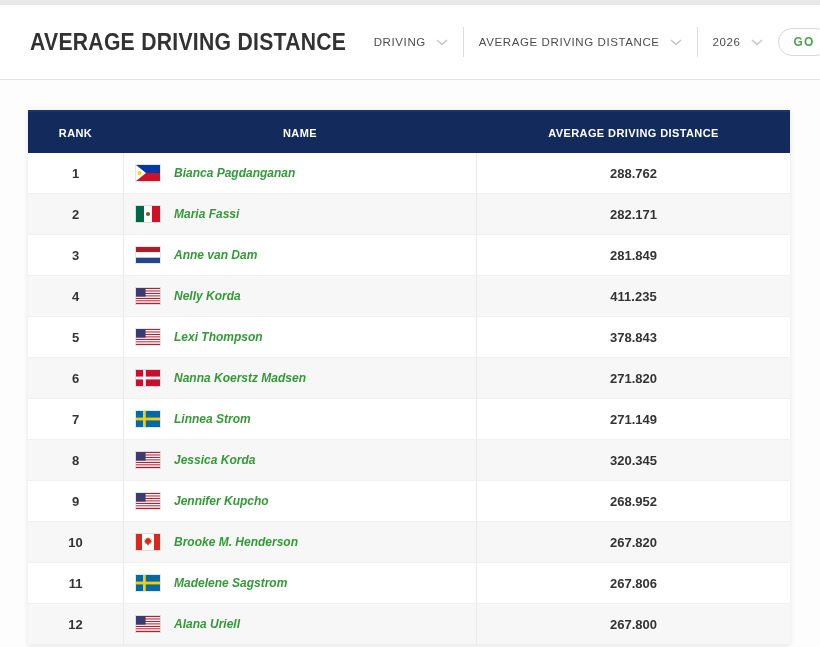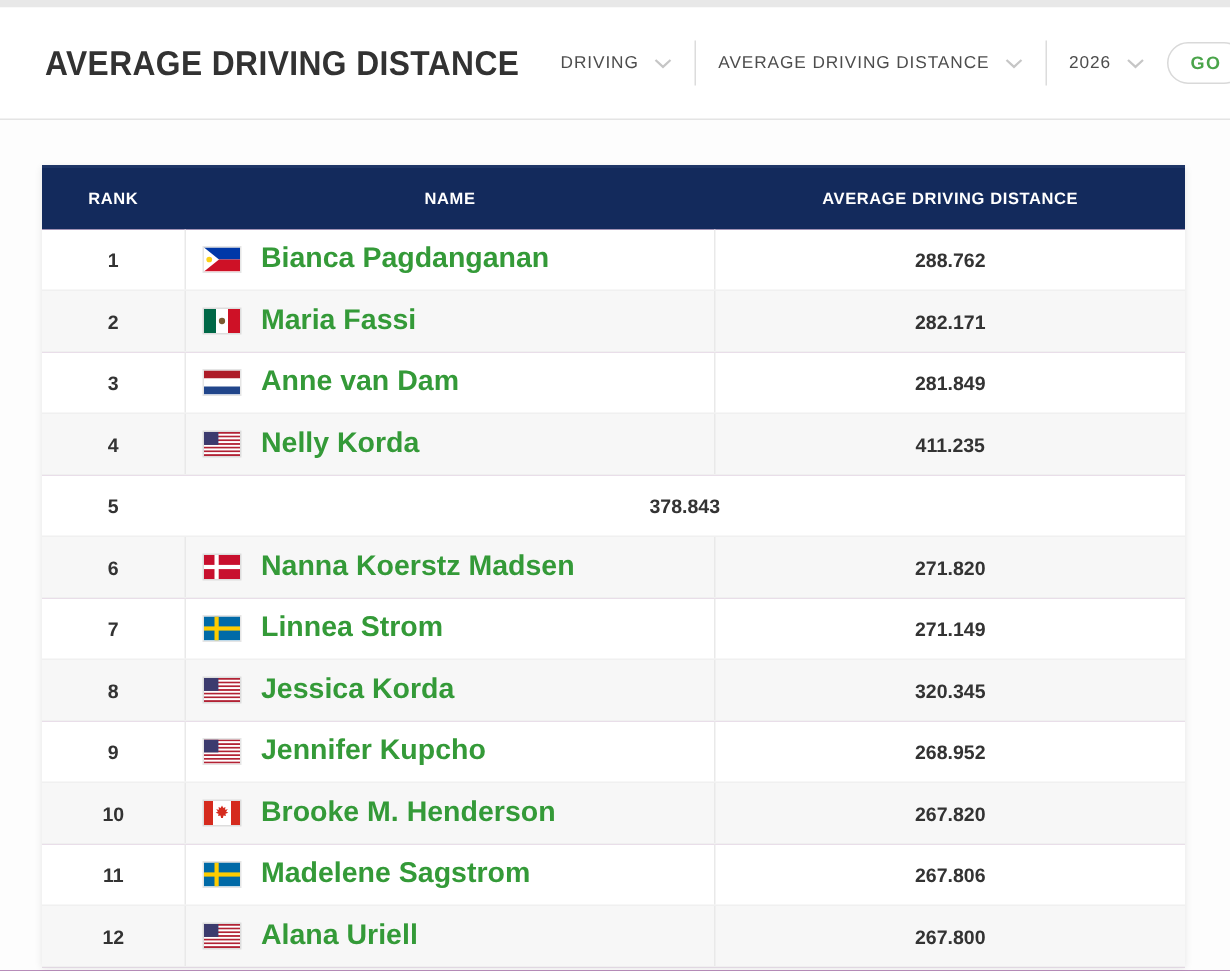--- a/index.html
+++ b/index.html
@@ -35,21 +35,21 @@
   .chev{display:block;}
   .vsep{width:1px;height:30px;background:#dcdcdc;}
   .go-btn{
     background:#fff;border:1px solid #d9d9d9;border-radius:999px;
     padding:6px 15px;font-family:inherit;
     font-size:12px;font-weight:700;letter-spacing:1px;color:var(--go-green);
     cursor:pointer;
   }
   main{padding:30px 0 0 28px;}
   .table{
-    width:762px;background:#701a75;
+    width:762px;background:#15803d;
     box-shadow:0 1px 5px rgba(0,0,0,.10);
   }
   .thead{
     display:flex;height:43px;align-items:center;
     background:var(--navy);border-top:2px solid #1e3566;
   }
   .th{
     color:#fff;font-size:11px;font-weight:700;letter-spacing:.4px;
     text-align:center;white-space:nowrap;
   }
@@ -60,22 +60,23 @@
     display:flex;height:41px;align-items:stretch;background:#fff;
     border-bottom:1px solid #f0f0f0;
   }
   .tr:nth-child(even){background:var(--row-alt);}
   .td{display:flex;align-items:center;justify-content:center;font-size:13px;font-weight:700;color:#333;}
   .td.name-cell{
     justify-content:flex-start;padding-left:12px;gap:14px;
     border-left:1px solid var(--line);border-right:1px solid var(--line);
   }
   .player-link{
-    color:var(--green);font-size:19px;font-weight:700;text-decoration:none;white-space:nowrap;
+    color:var(--green);font-size:12px;font-weight:700;text-decoration:none;white-space:nowrap;
     cursor:pointer;
+    font-style:italic;
   }
   .flag{
     width:24px;height:16px;flex:none;display:block;
     box-shadow:0 0 0 1px rgba(0,0,0,.10);
   }
   .flag svg{display:block;}
 </style>
 </head>
 <body>
 
@@ -185,20 +186,41 @@
                 <rect x="0" y="0" width="9.6" height="8.62" fill="#3C3B6E"></rect>
               </svg>
             </span>
       <a class="player-link">Nelly Korda</a>
     </div>
     <div class="td col-value value-cell">411.235</div>
   </div>
 
   <div class="tr">
     <div class="td col-rank rank-cell">5</div>
+    <div class="td col-name name-cell">
+      <span class="flag">
+              <svg width="24" height="16" viewBox="0 0 24 16">
+                <rect x="0" y="0.00" width="24" height="1.25" fill="#B22234"></rect>
+                <rect x="0" y="1.23" width="24" height="1.25" fill="#FFFFFF"></rect>
+                <rect x="0" y="2.46" width="24" height="1.25" fill="#B22234"></rect>
+                <rect x="0" y="3.69" width="24" height="1.25" fill="#FFFFFF"></rect>
+                <rect x="0" y="4.92" width="24" height="1.25" fill="#B22234"></rect>
+                <rect x="0" y="6.15" width="24" height="1.25" fill="#FFFFFF"></rect>
+                <rect x="0" y="7.38" width="24" height="1.25" fill="#B22234"></rect>
+                <rect x="0" y="8.62" width="24" height="1.25" fill="#FFFFFF"></rect>
+                <rect x="0" y="9.85" width="24" height="1.25" fill="#B22234"></rect>
+                <rect x="0" y="11.08" width="24" height="1.25" fill="#FFFFFF"></rect>
+                <rect x="0" y="12.31" width="24" height="1.25" fill="#B22234"></rect>
+                <rect x="0" y="13.54" width="24" height="1.25" fill="#FFFFFF"></rect>
+                <rect x="0" y="14.77" width="24" height="1.25" fill="#B22234"></rect>
+                <rect x="0" y="0" width="9.6" height="8.62" fill="#3C3B6E"></rect>
+              </svg>
+            </span>
+      <a class="player-link">Lexi Thompson</a>
+    </div>
     <div class="td col-value value-cell">378.843</div>
   </div>
 
   <div class="tr">
     <div class="td col-rank rank-cell">6</div>
     <div class="td col-name name-cell">
       <span class="flag">
               <svg width="24" height="16" viewBox="0 0 24 16">
                 <rect width="24" height="16" fill="#C8102E"></rect>
                 <rect x="7" width="2.8" height="16" fill="#FFFFFF"></rect>

